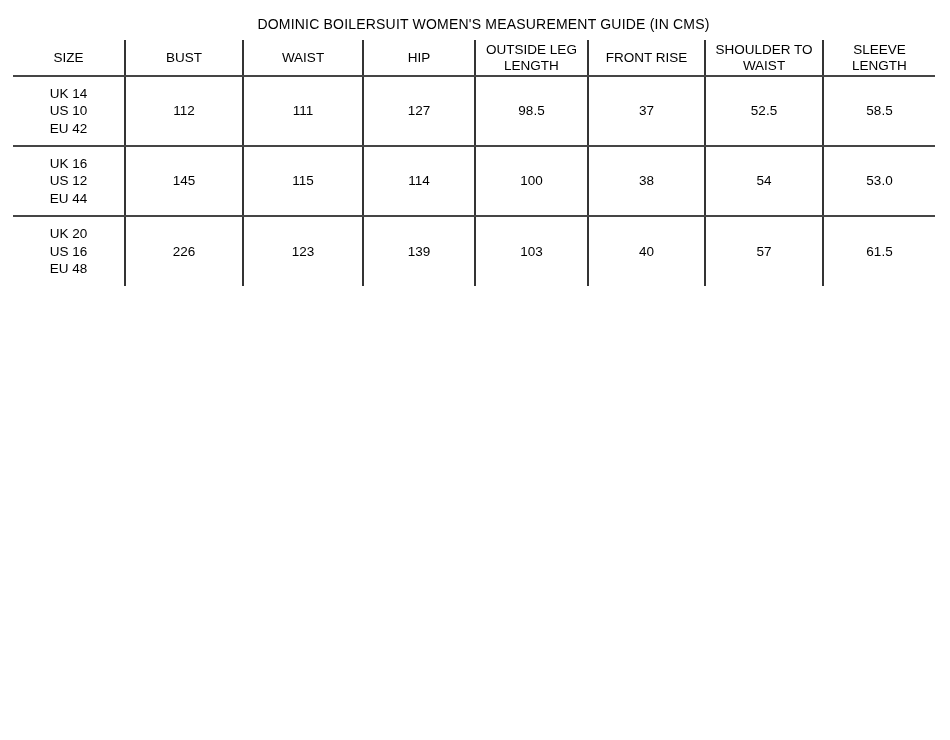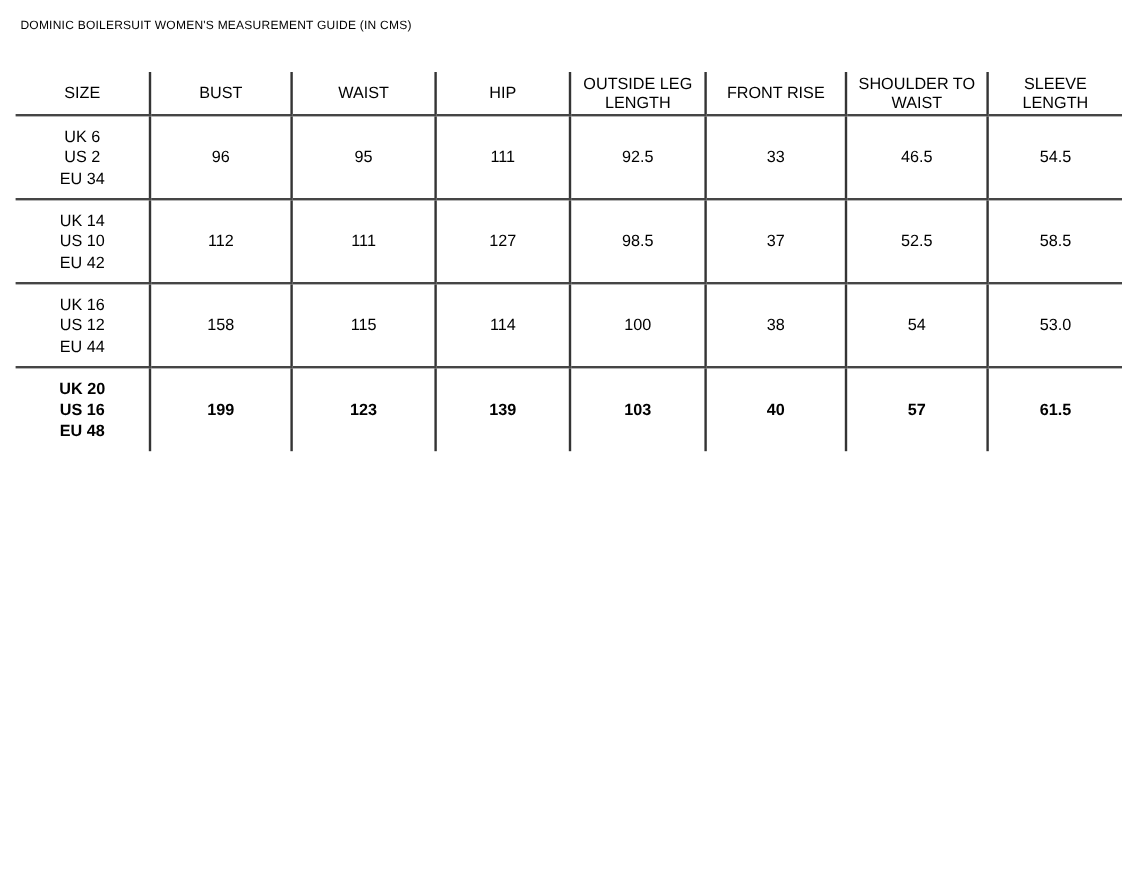--- a/index.html
+++ b/index.html
@@ -7,29 +7,30 @@
     padding: 0;
     width: 950px;
     height: 740px;
     background: #ffffff;
     overflow: hidden;
     font-family: "Liberation Sans", "DejaVu Sans", sans-serif;
     color: #000000;
   }
   .page-title {
     margin: 16px 0 0 17px;
-    font-size: 10px;
+    font-size: 14px;
     letter-spacing: 0.2px;
     white-space: nowrap;
+    text-align: center;
   }
   table.size-chart {
     border-collapse: collapse;
     table-layout: fixed;
     width: 922px;
-    margin: 33px 0 0 13px;
+    margin: 8px 0 0 13px;
   }
   table.size-chart th,
   table.size-chart td {
     box-sizing: border-box;
     text-align: center;
     vertical-align: middle;
     white-space: pre-line;
     padding: 2px 4px;
     font-weight: normal;
   }
@@ -45,21 +46,20 @@
     border-bottom: 2px solid #454545;
   }
   tbody td {
     height: 70px;
     font-size: 13.5px;
     line-height: 1.3;
     border-bottom: 2px solid #454545;
   }
   tbody tr:last-child td {
     border-bottom: none;
-    font-weight: bold;
   }
 </style>
 </head>
 <body>
 
 <div class="page-title">DOMINIC BOILERSUIT WOMEN'S MEASUREMENT GUIDE (IN CMS)</div>
 
 <table class="size-chart">
   <colgroup>
     <col style="width:112px">
@@ -81,60 +81,48 @@
 LENGTH</th>
         <th>FRONT RISE</th>
         <th>SHOULDER TO
 WAIST</th>
         <th>SLEEVE
 LENGTH</th>
       </tr>
   </thead>
   <tbody id="table-body">
       <tr>
-        <td>UK 6
-US 2
-EU 34</td>
-        <td>96</td>
-        <td>95</td>
-        <td>111</td>
-        <td>92.5</td>
-        <td>33</td>
-        <td>46.5</td>
-        <td>54.5</td>
-      </tr>
-      <tr>
         <td>UK 14
 US 10
 EU 42</td>
         <td>112</td>
         <td>111</td>
         <td>127</td>
         <td>98.5</td>
         <td>37</td>
         <td>52.5</td>
         <td>58.5</td>
       </tr>
       <tr>
         <td>UK 16
 US 12
 EU 44</td>
-        <td>158</td>
+        <td>145</td>
         <td>115</td>
         <td>114</td>
         <td>100</td>
         <td>38</td>
         <td>54</td>
         <td>53.0</td>
       </tr>
       <tr>
         <td>UK 20
 US 16
 EU 48</td>
-        <td>199</td>
+        <td>226</td>
         <td>123</td>
         <td>139</td>
         <td>103</td>
         <td>40</td>
         <td>57</td>
         <td>61.5</td>
       </tr>
     </tbody>
 </table>
 

